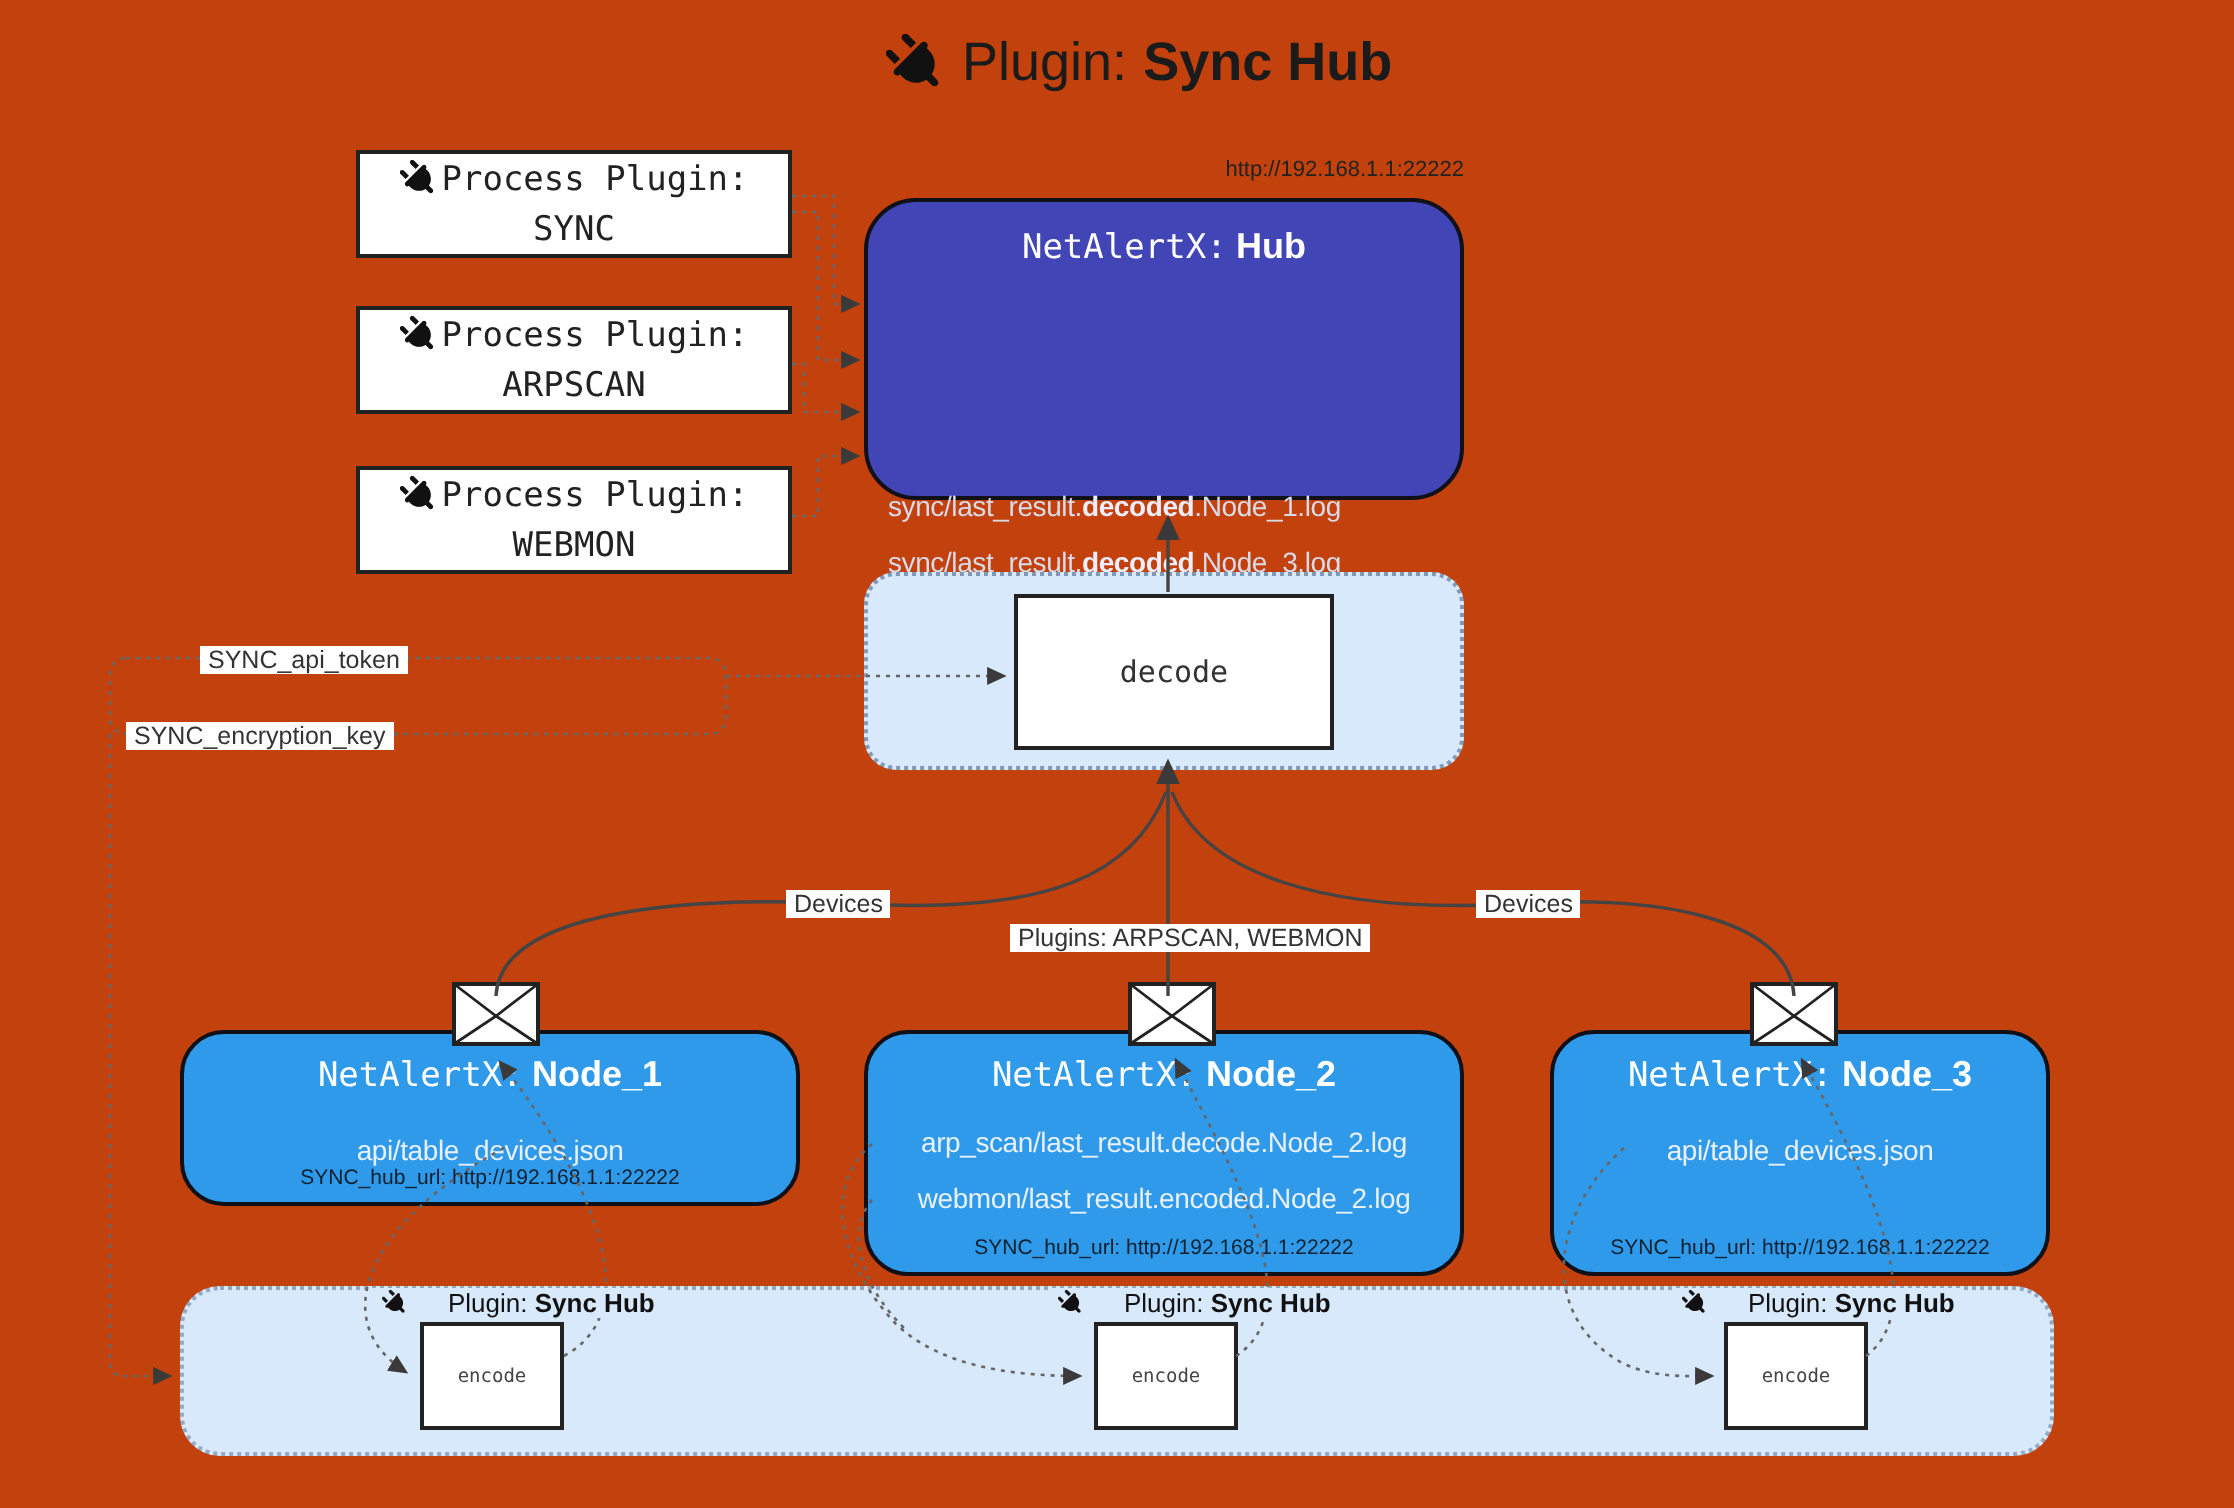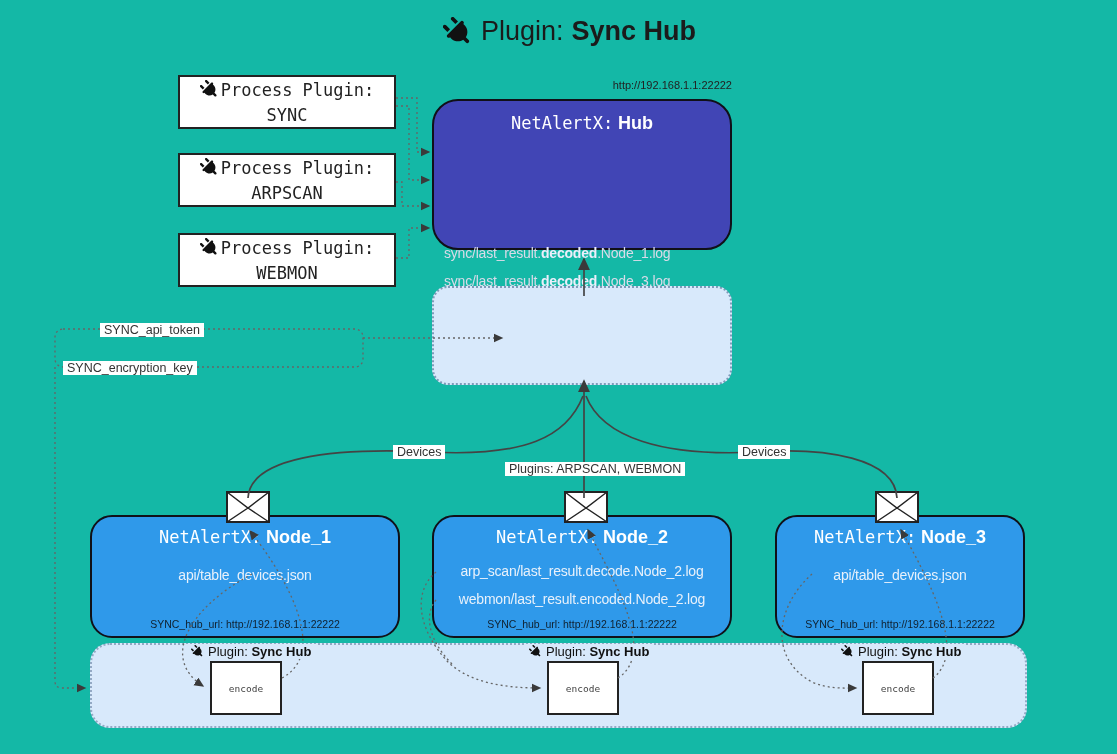--- a/index.html
+++ b/index.html
@@ -1,22 +1,22 @@
 <!DOCTYPE html>
 <html><head>
 <meta charset="utf-8">
 <style>
   html,body{margin:0;padding:0;background:#fff;}
-  .canvas{position:relative;width:1117px;height:754px;background:#14b8a6;overflow:hidden;
+  .canvas{position:relative;width:1117px;height:754px;background:#c2410c;overflow:hidden;
           font-family:"Liberation Sans",sans-serif;color:#222;}
   .abs{position:absolute;}
   .mono{font-family:"DejaVu Sans Mono","Liberation Mono",monospace;}
   .chip{background:#fff;padding:0 4px;font-size:12.5px;color:#333;white-space:nowrap;z-index:6;}
   .band-chip{background:#d8e9fb;padding:0 5px;font-size:13px;color:#111;white-space:nowrap;z-index:6;
-             display:flex;align-items:center;gap:4px;}
+             display:flex;align-items:center;gap:20px;}
   
   .title{left:443px;top:16px;display:flex;align-items:center;gap:8px;font-size:27px;color:#1b1b1b;z-index:2;}
   .title b{font-weight:700;}
   
   .hub-url{left:432px;top:79px;width:300px;text-align:right;font-size:11px;color:#222;z-index:2;}
   .hub{left:432px;top:99px;width:300px;height:151px;background:#4145b5;border:2px solid #101018;
        border-radius:26px;z-index:1;box-sizing:border-box;}
   .hub-title{position:absolute;left:0;top:12px;width:100%;text-align:center;color:#fff;font-size:17px;}
   .hub-title b{font-family:"Liberation Sans",sans-serif;font-size:18px;}
   .hub-row{position:absolute;left:10px;width:286px;font-size:14px;letter-spacing:-0.2px;
@@ -109,29 +109,30 @@
     <div class="l1">
         <svg width="19" height="19">
           <use href="#plug" width="19" height="19"></use>
         </svg>
         <span class="mono">Process Plugin:</span>
       </div>
     <div class="l2 mono">WEBMON</div>
   </div>
 
   <div class="abs dband"></div>
+  <div class="abs dbox mono">decode</div>
 
   <div class="abs chip" style="left:100px;top:323px">SYNC_api_token</div>
   <div class="abs chip" style="left:63px;top:361px">SYNC_encryption_key</div>
 
   <div class="abs chip" style="left:393px;top:445px">Devices</div>
   <div class="abs chip" style="left:505px;top:462px">Plugins: ARPSCAN, WEBMON</div>
   <div class="abs chip" style="left:738px;top:445px">Devices</div>
 
-  <div class="abs node" style="left:90px;top:515px;width:310px;height:123px">
+  <div class="abs node" style="left:90px;top:515px;width:310px;height:88px">
     <div class="node-title">
       <span class="mono">NetAlertX:</span> <b>Node_1</b>
     </div>
     <div class="node-file" style="top:50px">api/table_devices.json</div>
     <div class="node-url">SYNC_hub_url: http://192.168.1.1:22222</div>
   </div>
 
   <div class="abs node" style="left:432px;top:515px;width:300px;height:123px">
     <div class="node-title">
       <span class="mono">NetAlertX:</span> <b>Node_2</b>

